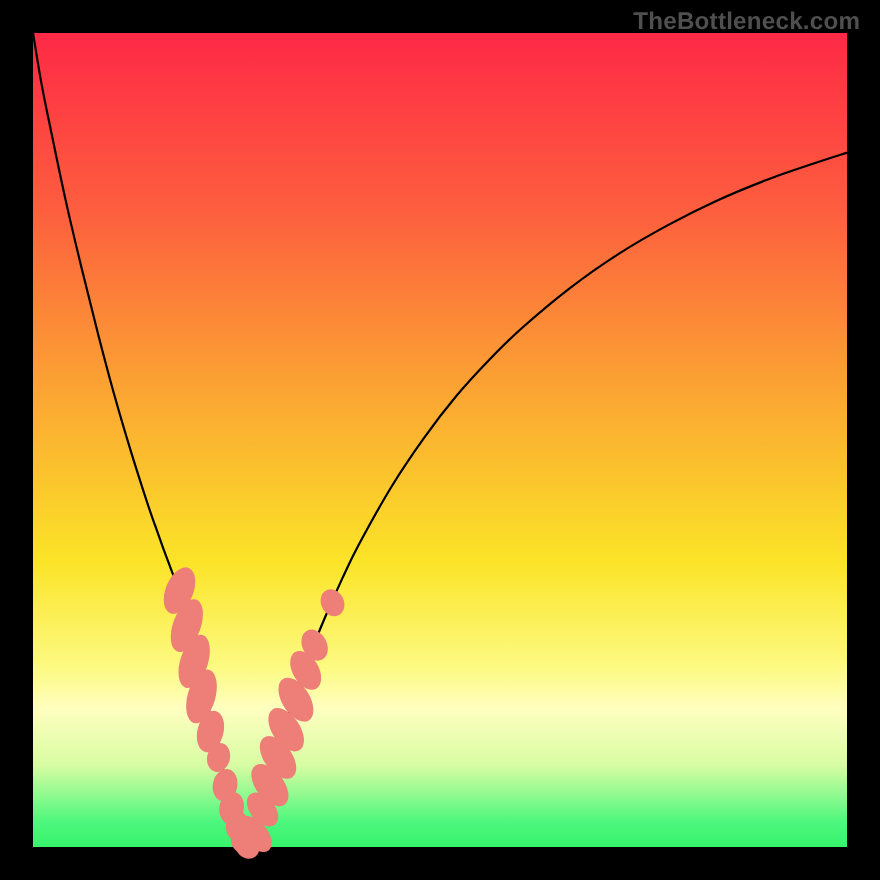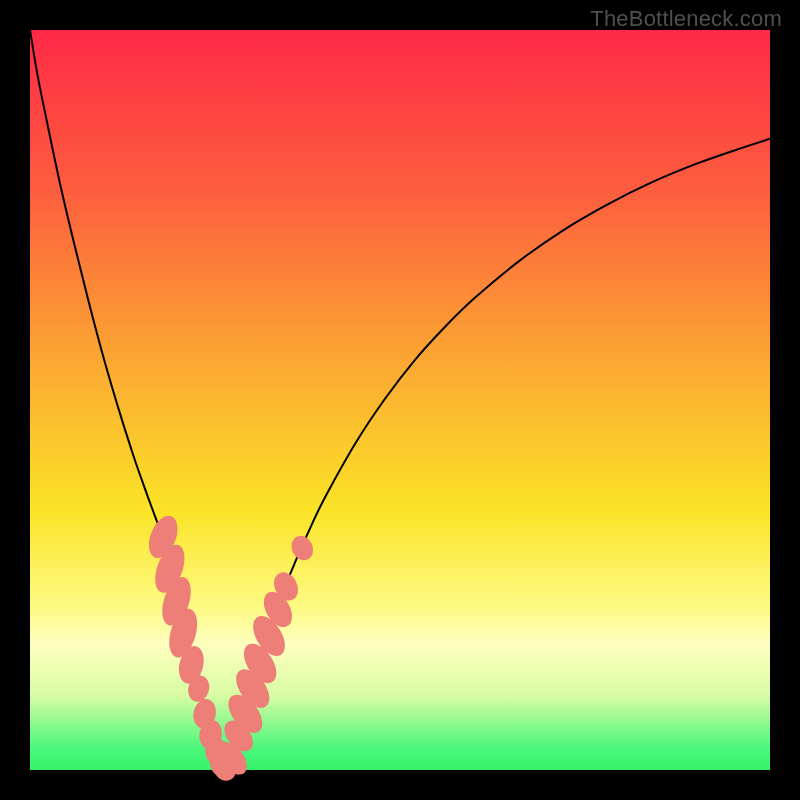--- a/index.html
+++ b/index.html
@@ -26,21 +26,21 @@
     width: 740px;
     height: 740px;
     
   }
   .watermark {
     position: absolute;
     top: 6px;
     right: 18px;
     color: #4f4f4f;
     font-size: 22px;
-    font-weight: 400;
+    font-weight: 700;
     letter-spacing: 0.2px;
   }
   svg.curve-layer {
     position: absolute;
     left: 30px;
     top: 30px;
     width: 740px;
     height: 740px;
     overflow: visible;
   }

